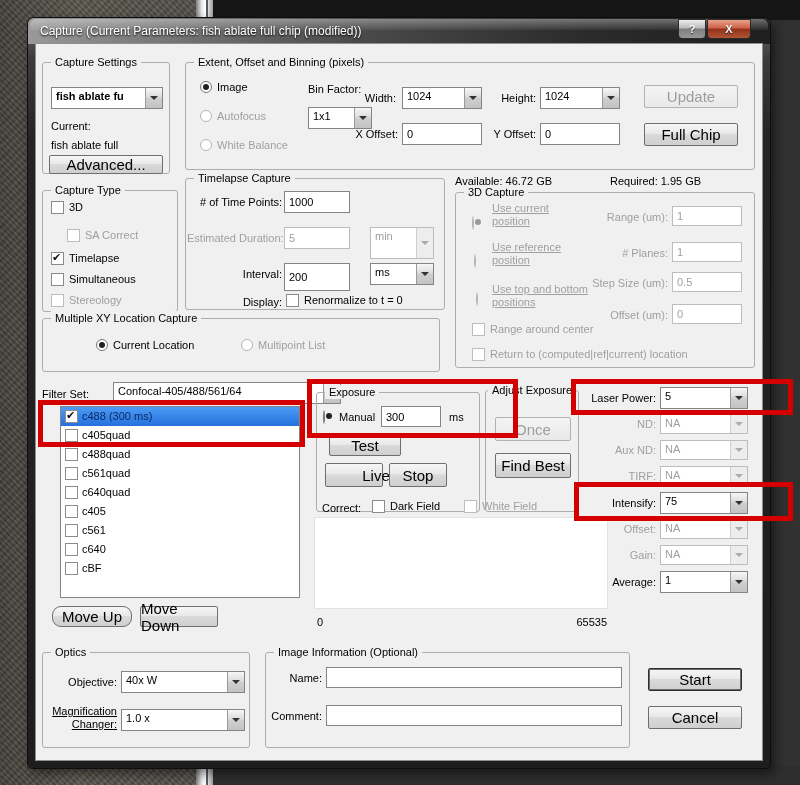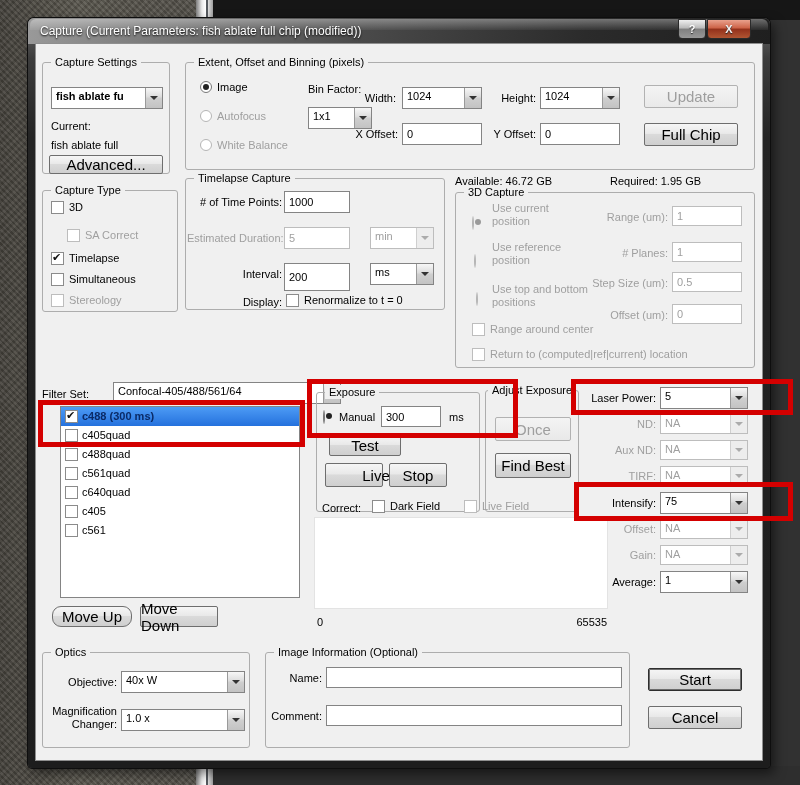--- a/index.html
+++ b/index.html
@@ -39,21 +39,21 @@
     background:linear-gradient(180deg,#e9a18d,#cc6146 45%,#93301b 50%,#b05532);}
 
   
   .client{left:8px;top:26px;width:726px;height:716px;background:#f0f0f0;
     box-shadow:0 0 0 1px #8f8f8f;font-size:11px;color:#000;}
 
   .grp{border:1px solid #adadad;border-radius:3px;}
   .lg{position:absolute;top:-8px;left:8px;background:#f0f0f0;padding:0 4px;
       font-size:11px;line-height:14px;white-space:nowrap;}
   .lbl{font-size:11px;line-height:13px;white-space:nowrap;}
-  .lbl.wrap{white-space:normal;}
+  .lbl.wrap{white-space:normal;text-decoration:underline;}
   .lbl.r{text-align:right;}
   .dis{color:#9f9f9f;}
 
   .tb{font-family:inherit;font-size:11px;color:#000;background:#fff;
       border:1px solid #848484;padding:1px 4px;box-sizing:border-box;}
   .tb.gray{color:#9f9f9f;border-color:#bdbdbd;}
 
   .combo{display:flex;align-items:stretch;background:#fff;border:1px solid #848484;}
   .combo .field{flex:1;padding:2px 4px;font-size:11px;white-space:nowrap;overflow:hidden;}
   .combo .ar{width:16px;background:linear-gradient(#f7f7f7,#dcdcdc 45%,#cfcfcf 50%,#c3c3c3);
@@ -188,21 +188,21 @@
         <div class="abs btn off" style="left:458px;top:22px;width:94px;height:23px;">Update</div>
         <div class="abs btn" style="left:458px;top:60px;width:94px;height:23px;">Full Chip</div>
       </div>
 
       <div class="abs grp" style="left:149px;top:134px;width:260px;height:132px;">
         <span class="lg">Timelapse Capture</span>
         <span class="abs lbl r" style="left:4px;top:17px;width:92px;"># of Time Points:</span>
         <input class="abs tb" style="left: 98px; top: 12px; width: 66px; height: 22px;" value="1000">
         <span class="abs lbl r dis" style="left:1px;top:53px;width:95px;">Estimated Duration:</span>
         <input class="abs tb gray" style="left: 98px; top: 48px; width: 66px; height: 22px;" disabled="" value="5">
-        <div class="abs combo off" style="left:184px;top:48px;width:64px;height:22px;">
+        <div class="abs combo off" style="left:184px;top:48px;width:64px;height:32px;">
           <span class="field">min</span>
           <span class="ar"></span>
         </div>
         <span class="abs lbl r" style="left:4px;top:89px;width:92px;">Interval:</span>
         <input class="abs tb" style="left: 98px; top: 84px; width: 66px; height: 28px;" value="200">
         <div class="abs combo" style="left:184px;top:84px;width:64px;height:22px;">
           <span class="field">ms</span>
           <span class="ar"></span>
         </div>
         <span class="abs lbl r" style="left:4px;top:117px;width:92px;">Display:</span>
@@ -234,31 +234,42 @@
         <div class="abs row" style="left:16px;top:130px;">
           <span class="cb off"></span>
           <span class="lbl dis">Range around center</span>
         </div>
         <div class="abs row" style="left:16px;top:155px;">
           <span class="cb off"></span>
           <span class="lbl dis">Return to (computed|ref|current) location</span>
         </div>
       </div>
 
+      <div class="abs grp" style="left:6px;top:274px;width:398px;height:54px;">
+        <span class="lg">Multiple XY Location Capture</span>
+        <div class="abs row" style="left:53px;top:20px;">
+          <span class="rad sel"></span>
+          <span class="lbl">Current Location</span>
+        </div>
+        <div class="abs row" style="left:198px;top:20px;">
+          <span class="rad off"></span>
+          <span class="lbl dis">Multipoint List</span>
+        </div>
+      </div>
 
       <span class="abs lbl" style="left:6px;top:344px;">Filter Set:</span>
       <div class="abs combo" style="left:77px;top:338px;width:228px;height:22px;">
         <span class="field">Confocal-405/488/561/64</span>
         <span class="ar"></span>
       </div>
 
       <div class="abs list" style="left:24px;top:362px;width:240px;height:192px;">
         <div class="li sel">
           <span class="cb chk"></span>
-          <span class="lbl" style="color:#0a2a66;font-weight:bold;">c488 (300 ms)</span>
+          <span class="lbl" style="color:#0a2a66;">c488 (300 ms)</span>
         </div>
         <div class="li">
           <span class="cb"></span>
           <span class="lbl">c405quad</span>
         </div>
         <div class="li">
           <span class="cb"></span>
           <span class="lbl">c488quad</span>
         </div>
         <div class="li">
@@ -269,20 +280,28 @@
           <span class="cb"></span>
           <span class="lbl">c640quad</span>
         </div>
         <div class="li">
           <span class="cb"></span>
           <span class="lbl">c405</span>
         </div>
         <div class="li">
           <span class="cb"></span>
           <span class="lbl">c561</span>
+        </div>
+        <div class="li">
+          <span class="cb"></span>
+          <span class="lbl">c640</span>
+        </div>
+        <div class="li">
+          <span class="cb"></span>
+          <span class="lbl">cBF</span>
         </div>
       </div>
 
       <div class="abs btn" style="left:16px;top:562px;width:80px;height:21px;border-radius:9px;">Move Up</div>
       <div class="abs btn" style="left:104px;top:562px;width:78px;height:21px;">Move Down</div>
 
       <div class="abs grp" style="left:280px;top:348px;width:164px;height:120px;">
         <span class="lg">Exposure</span>
         <span class="abs rad sel" style="left:6px;top:18px;"></span>
         <span class="abs lbl" style="left:22px;top:18px;">Manual</span>
@@ -299,21 +318,21 @@
         <div class="abs btn" style="left:9px;top:62px;width:76px;height:25px;">Find Best</div>
       </div>
 
       <span class="abs lbl" style="left:286px;top:458px;">Correct:</span>
       <div class="abs row" style="left:336px;top:456px;">
         <span class="cb"></span>
         <span class="lbl">Dark Field</span>
       </div>
       <div class="abs row" style="left:428px;top:456px;">
         <span class="cb off"></span>
-        <span class="lbl dis">Live Field</span>
+        <span class="lbl dis">White Field</span>
       </div>
 
       <div class="abs hist" style="left:279px;top:474px;width:292px;height:90px;"></div>
       <span class="abs lbl" style="left:281px;top:572px;">0</span>
       <span class="abs lbl r" style="left:511px;top:572px;width:60px;">65535</span>
 
       <span class="abs lbl r" style="left:500px;top:348px;width:120px;">Laser Power:</span>
       <div class="abs combo" style="left:624px;top:343px;width:88px;height:22px;">
         <span class="field">5</span>
         <span class="ar"></span>

